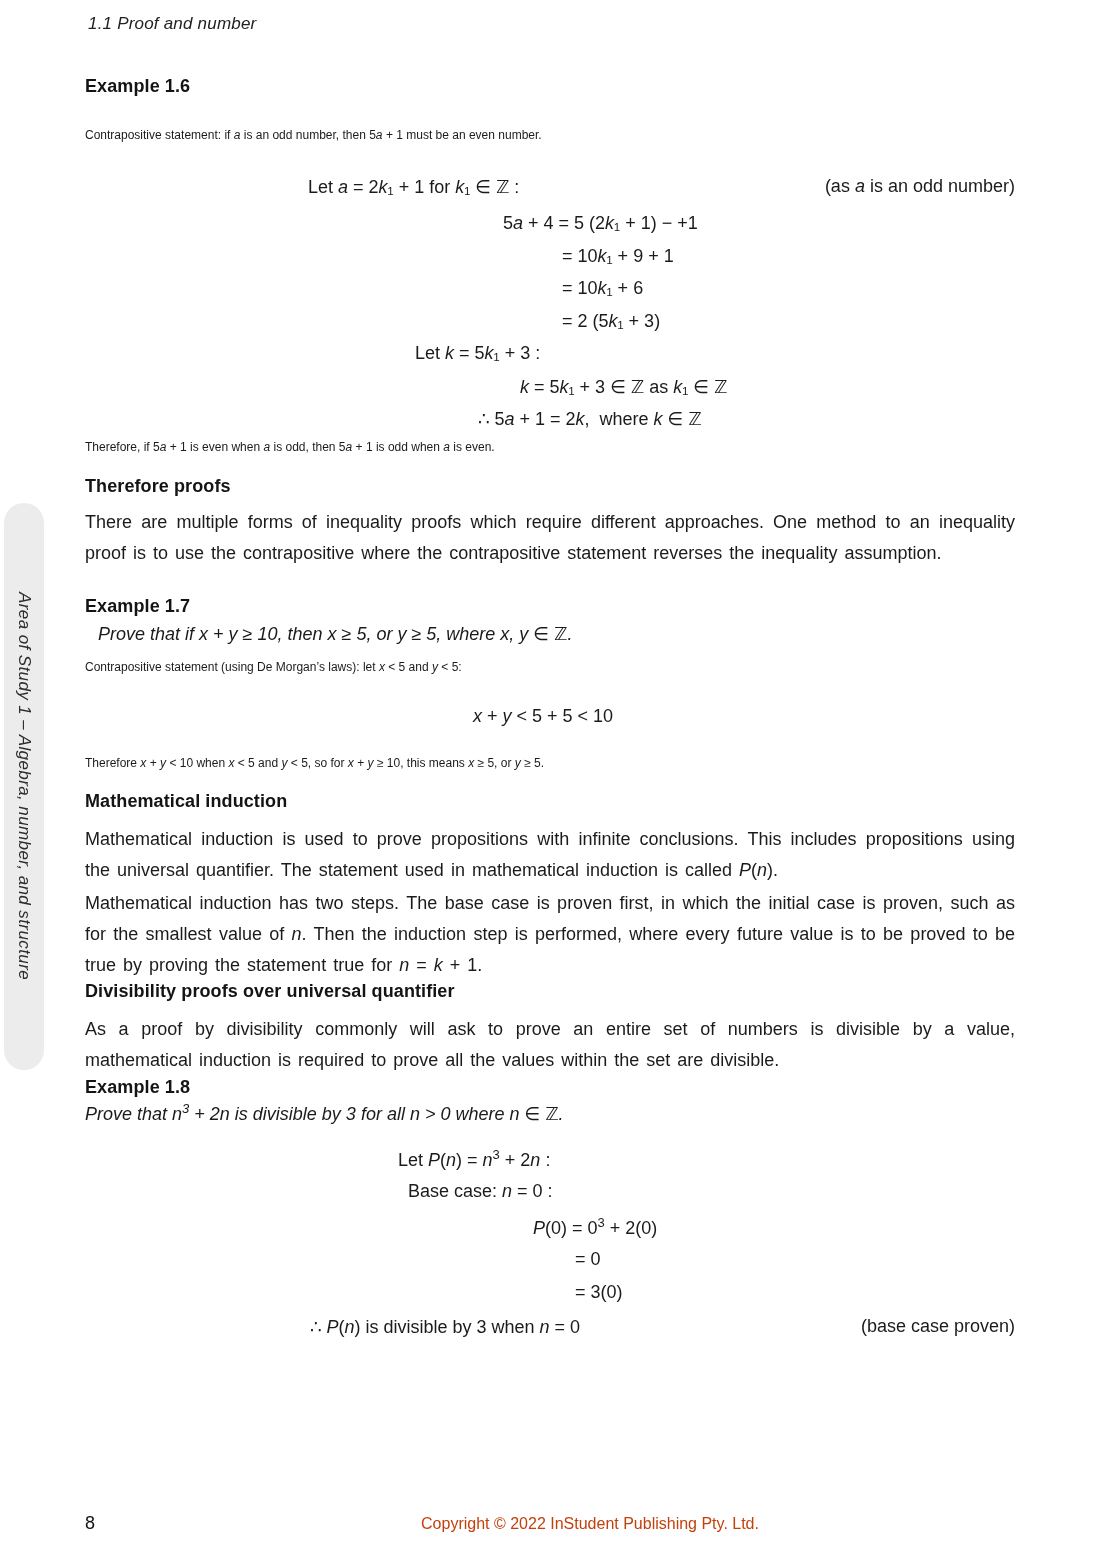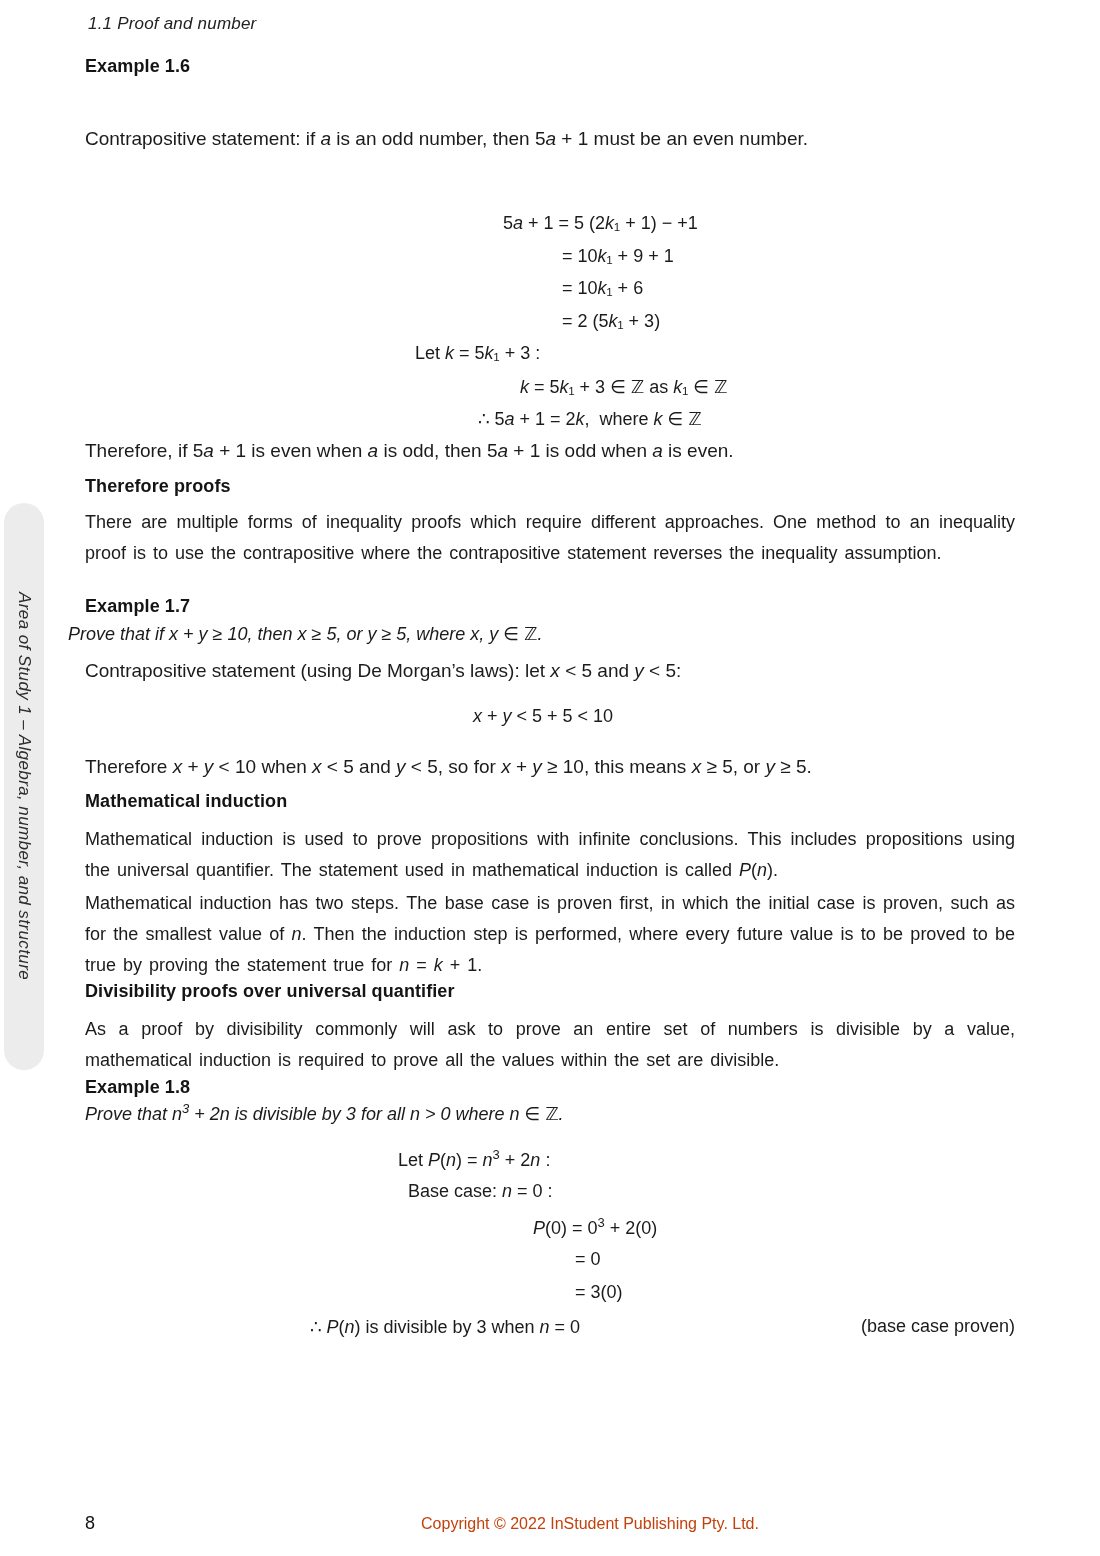--- a/index.html
+++ b/index.html
@@ -32,21 +32,21 @@
     writing-mode: vertical-rl;
     font-style: italic;
     font-size: 17px;
     color: #2c2c2c;
     letter-spacing: 0.4px;
     white-space: nowrap;
   }
 
   .h { font-weight: bold; font-size: 18px; color: #141414; letter-spacing: 0.1px; }
   .stmt { font-style: italic; font-size: 18px; white-space: pre; }
-  .body-line { font-size: 19px; white-space: pre; }
+  .body-line { font-size: 12px; white-space: pre; }
   .para {
     font-size: 18px;
     line-height: 31px;
     width: 930px;
     text-align: justify;
     word-spacing: 2px;
   }
   .math { font-size: 18px; white-space: pre; }
   .row { position: absolute; left: 85px; width: 930px; }
   .aside { position: absolute; right: 0; top: 0; font-size: 18px; white-space: pre; }
@@ -65,39 +65,43 @@
 <body>
 
 <div class="page">
 
   <div class="abs running-header" style="left:88px; top:14px">1.1 Proof and number</div>
 
   <div class="sidebar-tab">
     <span>Area of Study 1 – Algebra, number, and structure</span>
   </div>
 
-  <div class="abs h" style="left:85px; top:56px">Example 1.6</div>
+  <div class="abs h" style="left:85px; top:76px">Example 1.6</div>
   <div class="abs body-line" style="left:85px; top:128px"><span>Contrapositive statement: if </span><span class="it">a</span><span> is an odd number, then 5</span><span class="it">a</span><span> + 1 must be an even number.</span></div>
 
+  <div class="row" style="top:176px">
+    <span class="math" style="margin-left:223px; display:inline-block"><span>Let </span><span class="it">a</span><span> = 2</span><span class="it">k</span><span>₁ + 1 for </span><span class="it">k</span><span>₁ ∈ ℤ :</span></span>
+    <span class="aside"><span>(as </span><span class="it">a</span><span> is an odd number)</span></span>
+  </div>
 
-  <div class="abs math" style="left:503px; top:213px"><span>5</span><span class="it">a</span><span> + 1 = 5 (2</span><span class="it">k</span><span>₁ + 1) − +1</span></div>
+  <div class="abs math" style="left:503px; top:213px"><span>5</span><span class="it">a</span><span> + 4 = 5 (2</span><span class="it">k</span><span>₁ + 1) − +1</span></div>
   <div class="abs math" style="left:562px; top:246px"><span>= 10</span><span class="it">k</span><span>₁ + 9 + 1</span></div>
   <div class="abs math" style="left:562px; top:278px"><span>= 10</span><span class="it">k</span><span>₁ + 6</span></div>
   <div class="abs math" style="left:562px; top:311px"><span>= 2 (5</span><span class="it">k</span><span>₁ + 3)</span></div>
   <div class="abs math" style="left:415px; top:343px"><span>Let </span><span class="it">k</span><span> = 5</span><span class="it">k</span><span>₁ + 3 :</span></div>
   <div class="abs math" style="left:520px; top:376px"><span class="it">k</span><span> = 5</span><span class="it">k</span><span>₁ + 3 ∈ ℤ as </span><span class="it">k</span><span>₁ ∈ ℤ</span></div>
   <div class="abs math" style="left:478px; top:408px"><span>∴ 5</span><span class="it">a</span><span> + 1 = 2</span><span class="it">k</span><span>,  where </span><span class="it">k</span><span> ∈ ℤ</span></div>
 
   <div class="abs body-line" style="left:85px; top:440px"><span>Therefore, if 5</span><span class="it">a</span><span> + 1 is even when </span><span class="it">a</span><span> is odd, then 5</span><span class="it">a</span><span> + 1 is odd when </span><span class="it">a</span><span> is even.</span></div>
 
   <div class="abs h" style="left:85px; top:476px">Therefore proofs</div>
   <div class="abs para" style="left:85px; top:507px">There are multiple forms of inequality proofs which require different approaches.  One method to an inequality proof is to use the contrapositive where the contrapositive statement reverses the inequality assumption.</div>
 
   <div class="abs h" style="left:85px; top:596px">Example 1.7</div>
-  <div class="abs stmt" style="left:68px; top:623px">Prove that if x + y ≥ 10, then x ≥ 5, or y ≥ 5, where x, y ∈ ℤ.</div>
+  <div class="abs stmt" style="left:98px; top:623px">Prove that if x + y ≥ 10, then x ≥ 5, or y ≥ 5, where x, y ∈ ℤ.</div>
   <div class="abs body-line" style="left:85px; top:660px"><span>Contrapositive statement (using De Morgan’s laws): let </span><span class="it">x</span><span> &lt; 5 and </span><span class="it">y</span><span> &lt; 5:</span></div>
   <div class="abs math" style="left:473px; top:706px"><span class="it">x</span><span> + </span><span class="it">y</span><span> &lt; 5 + 5 &lt; 10</span></div>
   <div class="abs body-line" style="left:85px; top:756px"><span>Therefore </span><span class="it">x</span><span> + </span><span class="it">y</span><span> &lt; 10 when </span><span class="it">x</span><span> &lt; 5 and </span><span class="it">y</span><span> &lt; 5, so for </span><span class="it">x</span><span> + </span><span class="it">y</span><span> ≥ 10, this means </span><span class="it">x</span><span> ≥ 5, or </span><span class="it">y</span><span> ≥ 5.</span></div>
 
   <div class="abs h" style="left:85px; top:791px">Mathematical induction</div>
   <div class="abs para" style="left:85px; top:824px"><span>Mathematical induction is used to prove propositions with infinite conclusions.  This includes propositions using the universal quantifier.  The statement used in mathematical induction is called </span><span class="it">P</span><span>(</span><span class="it">n</span><span>).</span></div>
   <div class="abs para" style="left:85px; top:888px"><span>Mathematical induction has two steps.  The base case is proven first, in which the initial case is proven, such as for the smallest value of </span><span class="it">n</span><span>. Then the induction step is performed, where every future value is to be proved to be true by proving the statement true for </span><span class="it">n</span><span> = </span><span class="it">k</span><span> + 1.</span></div>
 
   <div class="abs h" style="left:85px; top:981px">Divisibility proofs over universal quantifier</div>
   <div class="abs para" style="left:85px; top:1014px">As a proof by divisibility commonly will ask to prove an entire set of numbers is divisible by a value, mathematical induction is required to prove all the values within the set are divisible.</div>

